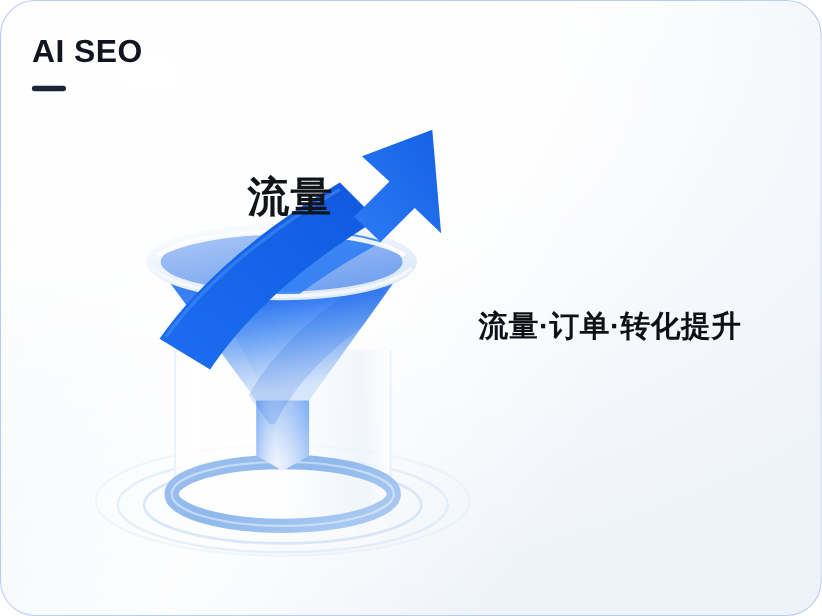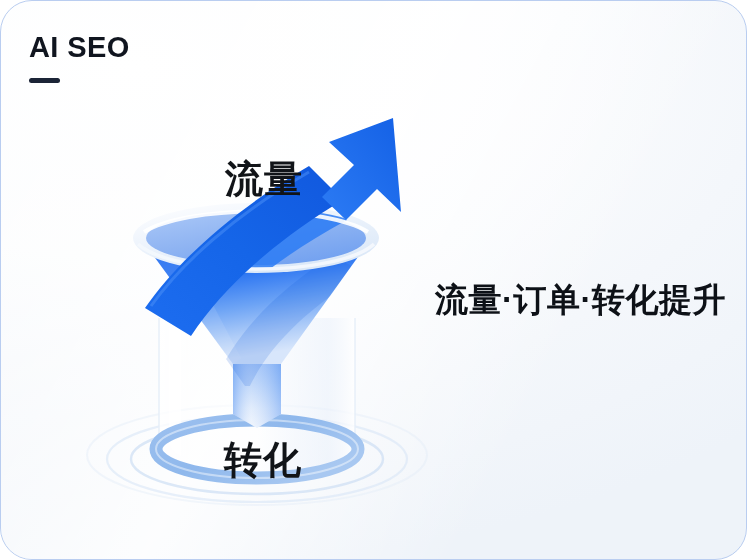--- a/index.html
+++ b/index.html
@@ -55,21 +55,21 @@
     height: 5px;
     border-radius: 3px;
     background: #1b2436;
   }
 
   
   #tagline {
     position: absolute;
     left: 434px;
     top: 277px;
-    font-size: 33px;
+    font-size: 27px;
     font-weight: 700;
     letter-spacing: .5px;
     color: #0d1117;
     white-space: nowrap;
   }
 
   
   .art-label {
     position: absolute;
     font-size: 38px;
@@ -238,15 +238,14 @@
                  L 296 93
                  L 320 116 Z" fill="url(#arrowInner)"></path>
 
         <path d="M 70 210 C 100 168 152 120 228 76" fill="none" stroke="#4E92F7" stroke-width="3" opacity=".5"></path>
       </g>
     </svg>
   </div>
 
   <div class="art-label" id="label-traffic">流量</div>
 
-  <div class="art-label" id="label-convert">转化</div>
 
 </div>
 
 </body></html>

